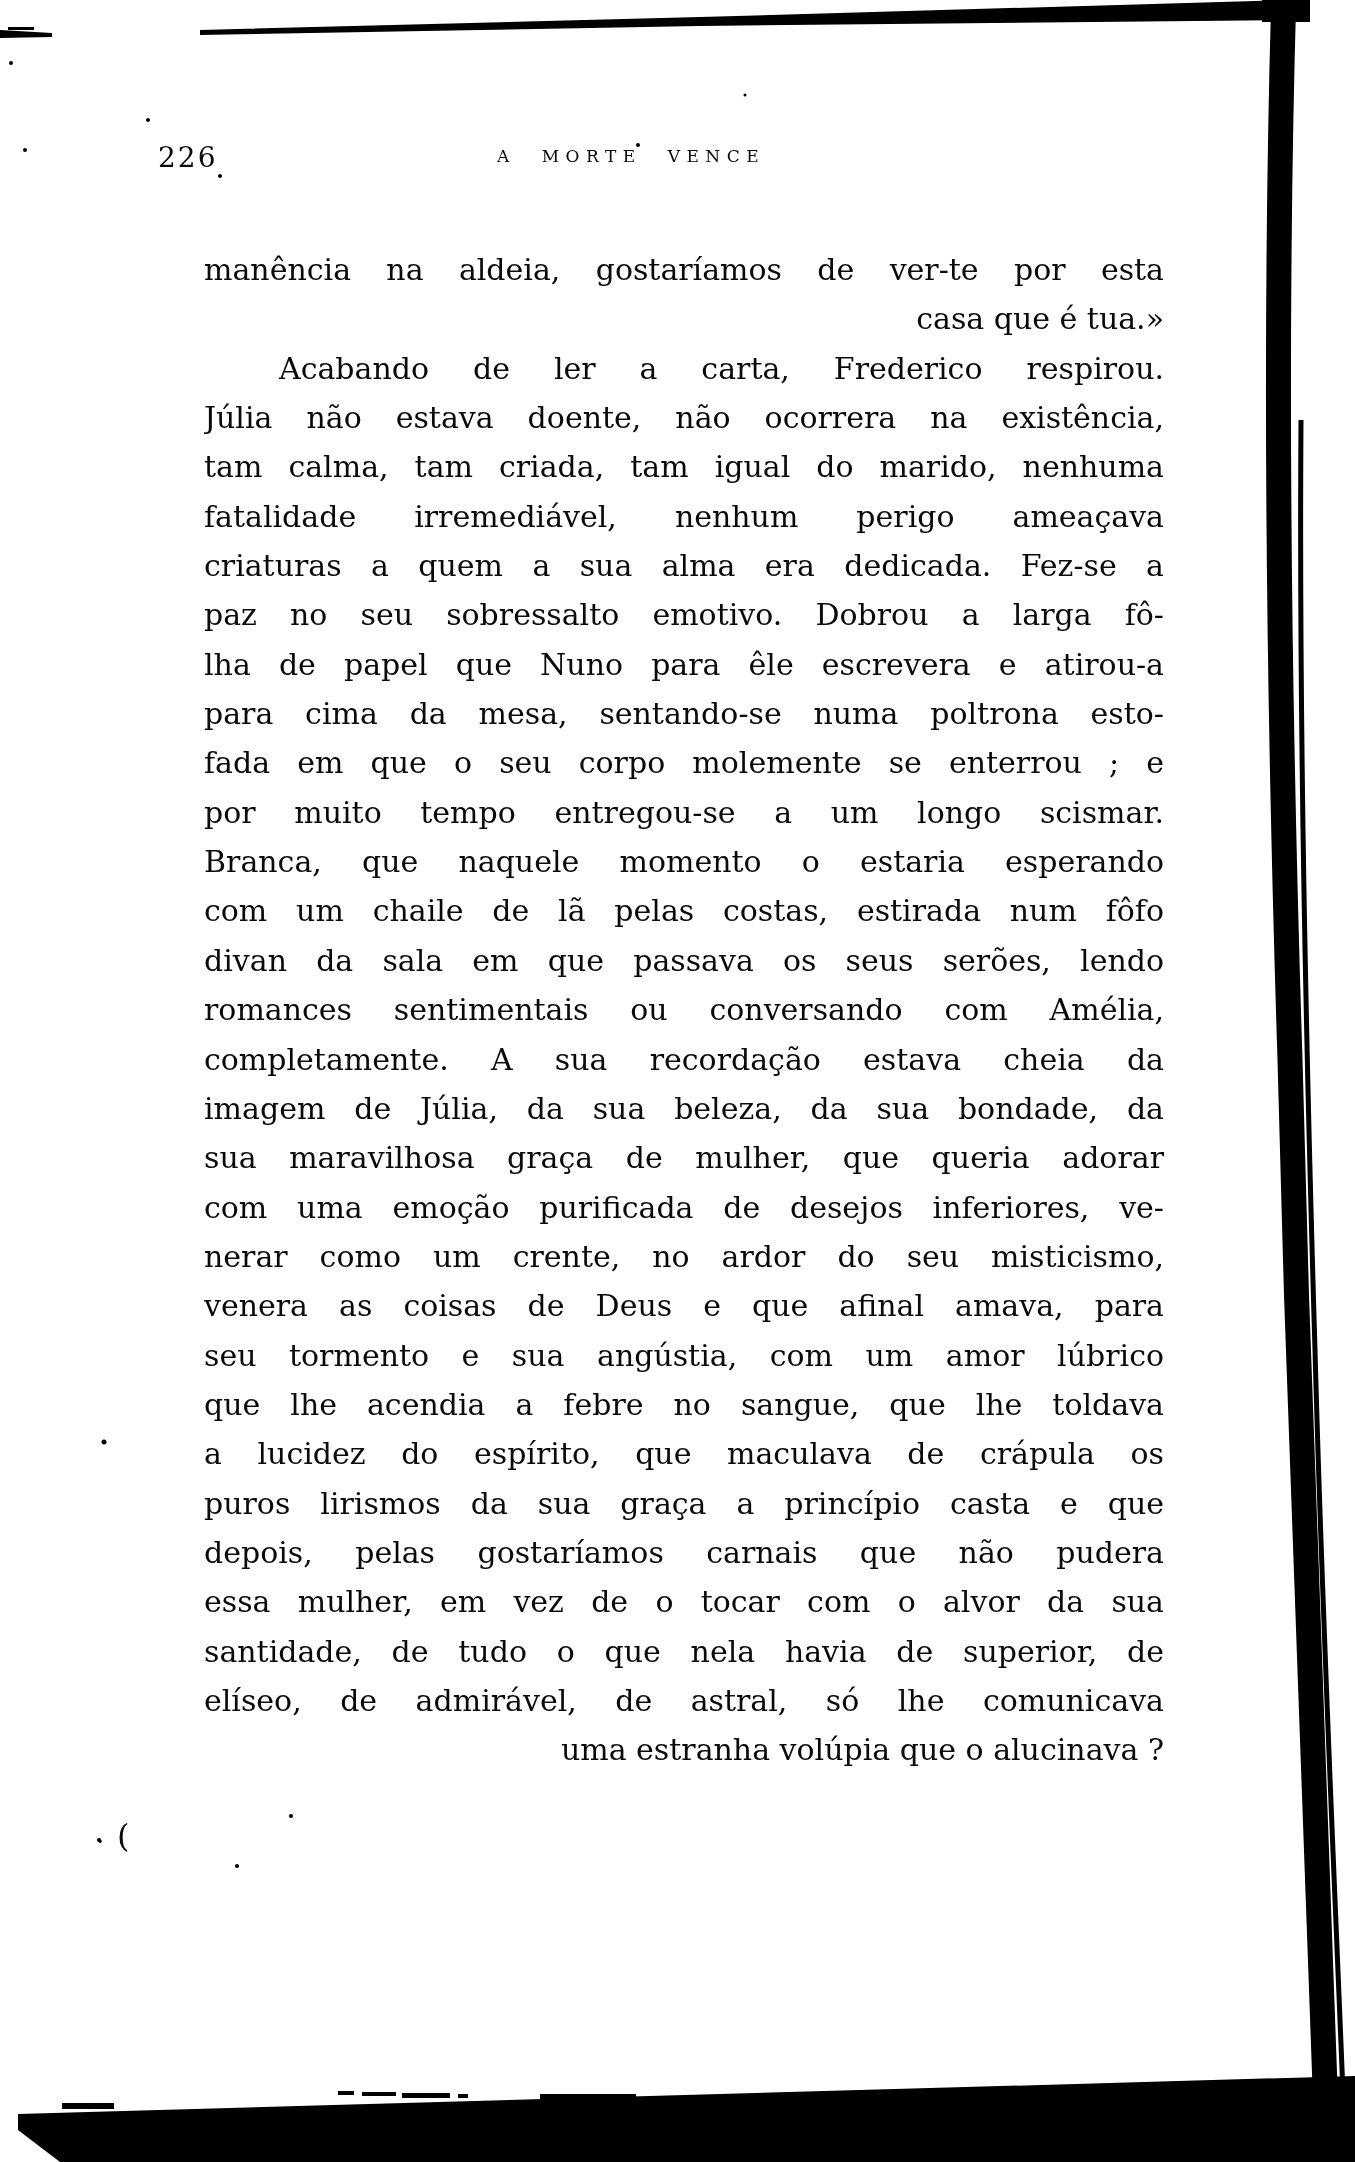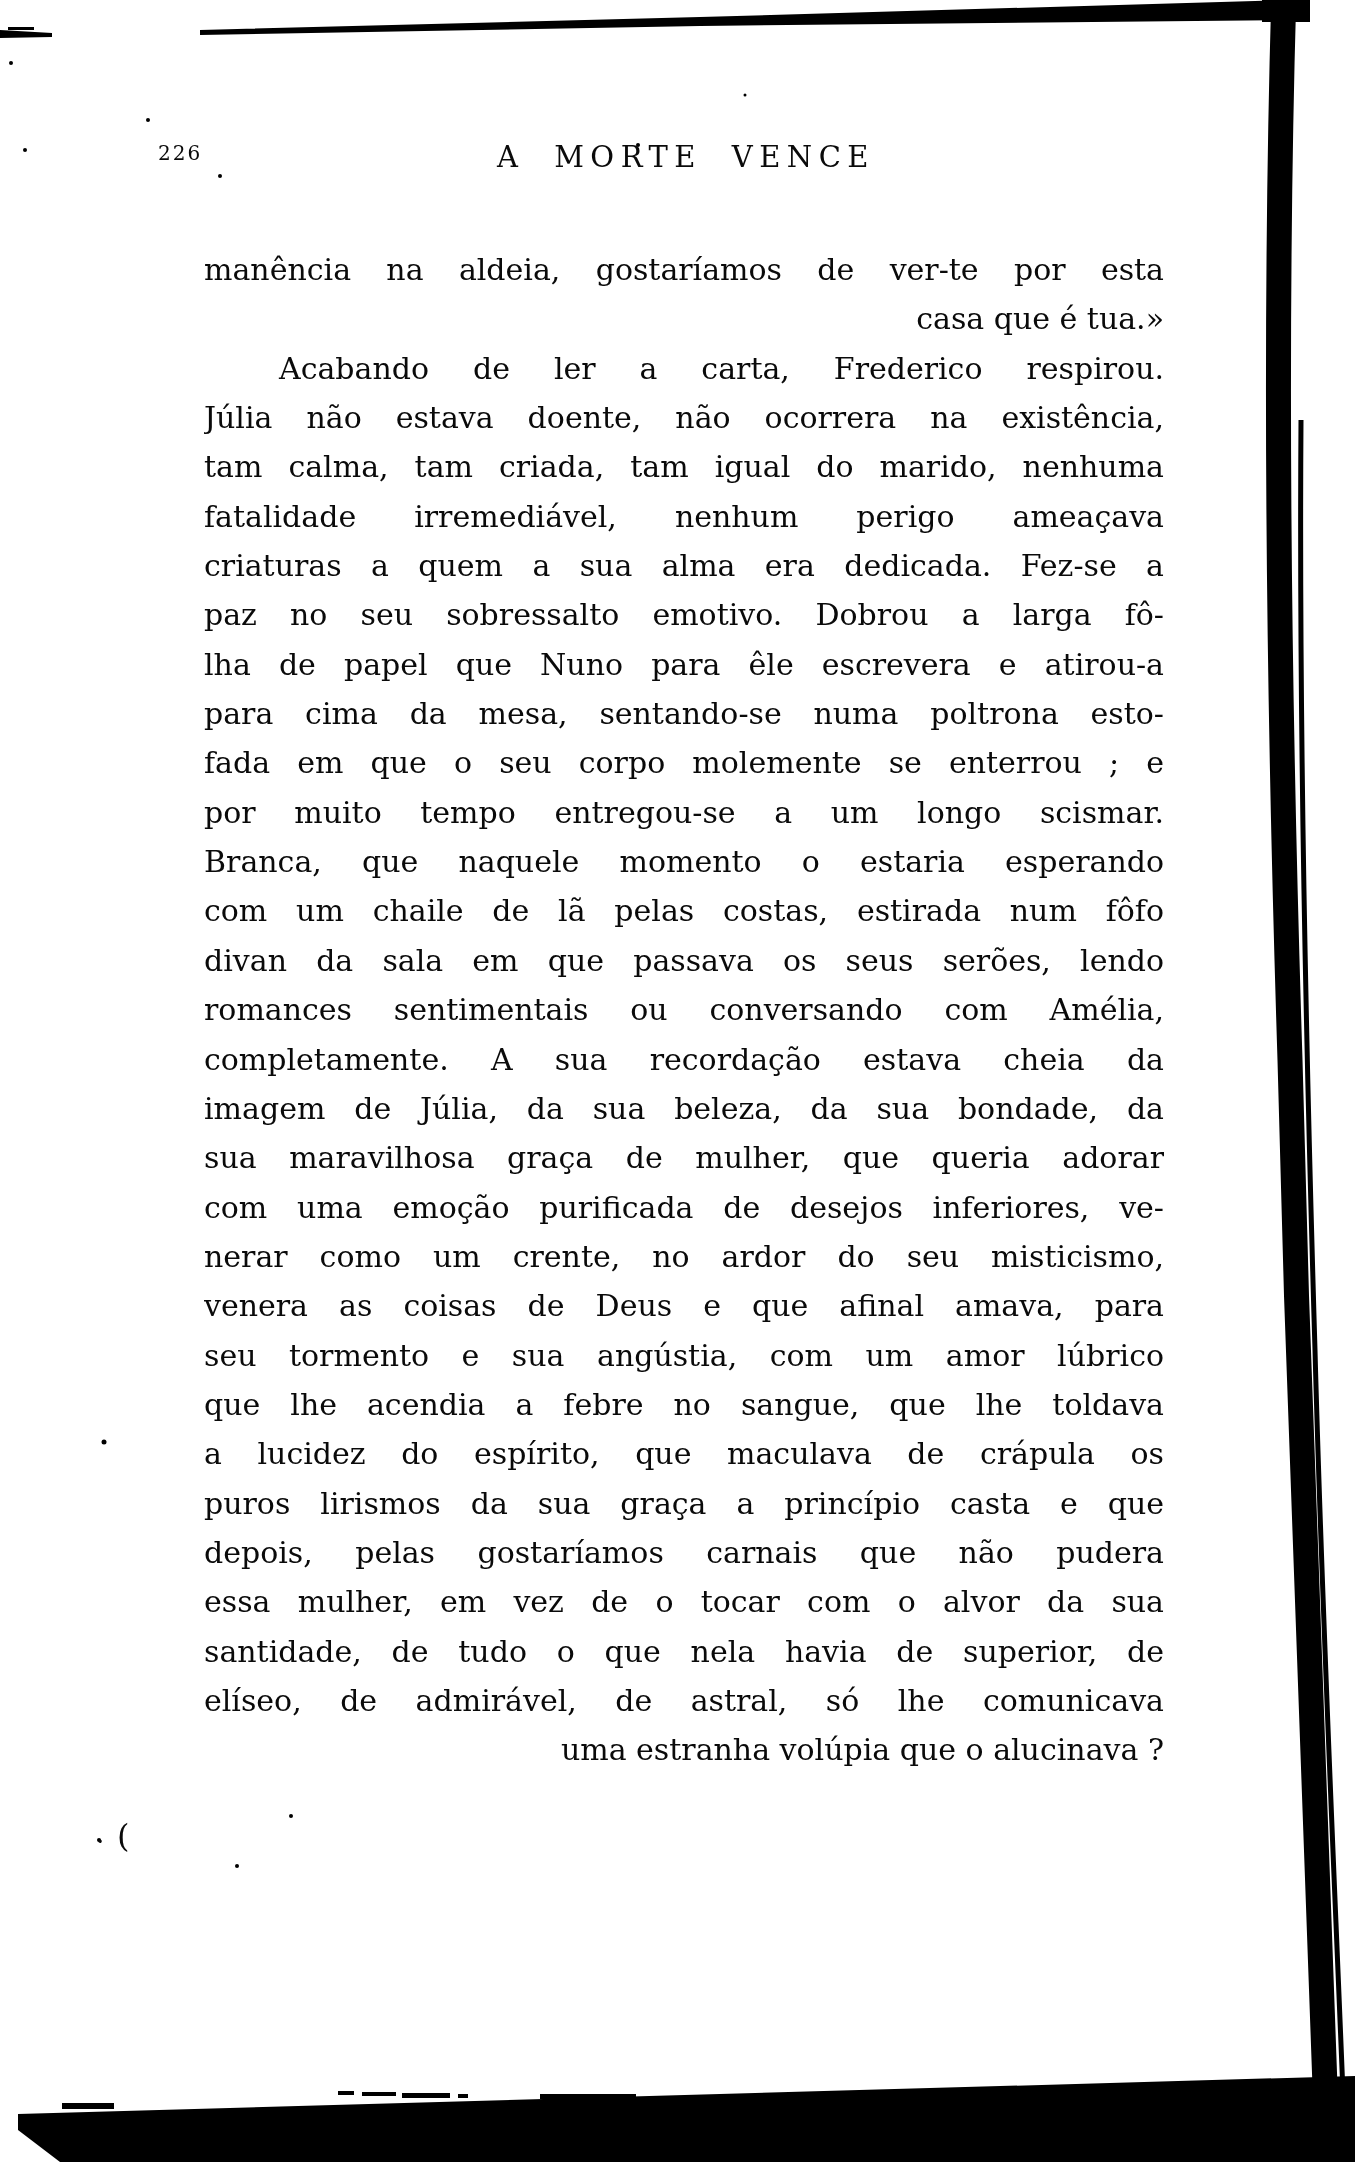--- a/index.html
+++ b/index.html
@@ -7,25 +7,25 @@
     position:relative;
     width:1355px;height:2162px;
     background:#ffffff;
     color:#0a0a0a;
     font-family:"DejaVu Serif","Liberation Serif",serif;
     overflow:hidden;
   }
   .artifacts{position:absolute;left:0;top:0;width:1355px;height:2162px;pointer-events:none;}
   .page-number{
     position:absolute;left:158px;top:141px;
-    font-size:20px;letter-spacing:2px;
+    font-size:28px;letter-spacing:2px;
   }
   .running-title{
-    position:absolute;left:497px;top:140px;
-    font-size:29px;letter-spacing:6.5px;word-spacing:14px;
+    position:absolute;left:497px;top:146px;
+    font-size:17px;letter-spacing:6.5px;word-spacing:14px;
   }
   .body-block{
     position:absolute;left:160px;top:245px;width:960px;margin-left:44px;
   }
   .line{
     height:49.35px;line-height:49.35px;
     font-size:30px;
     overflow:hidden;
     white-space:normal;
     text-align:right;

